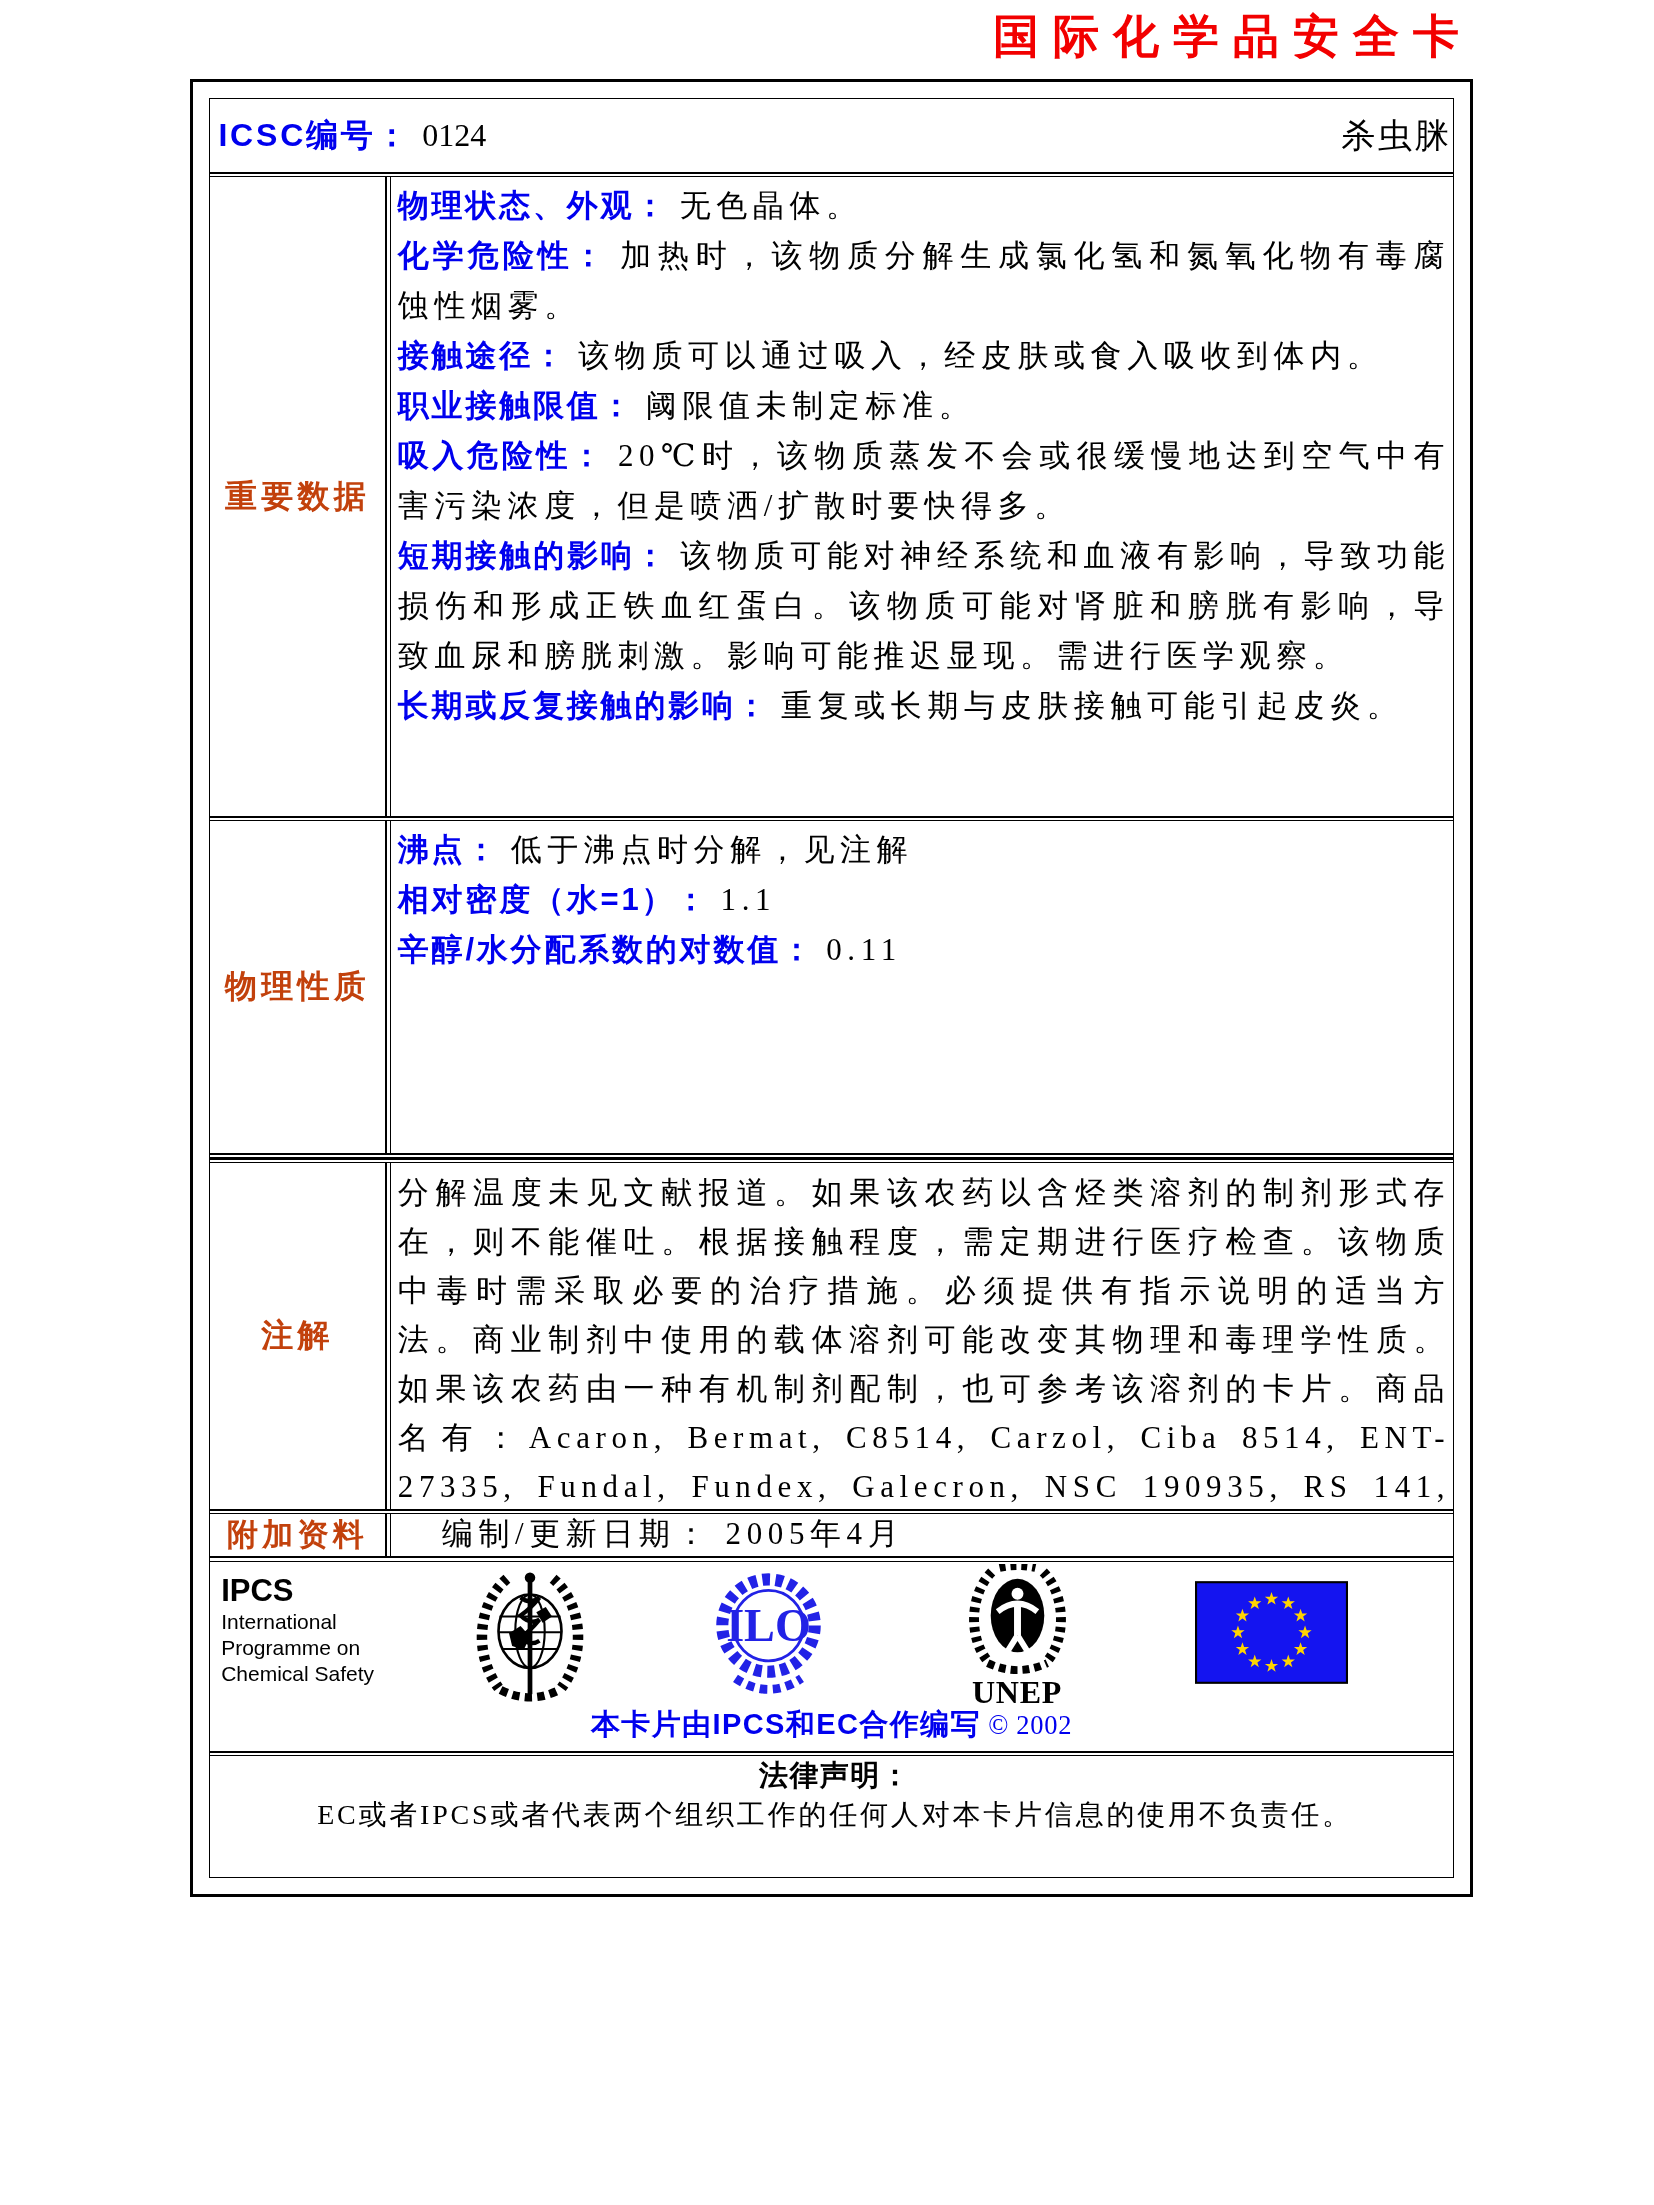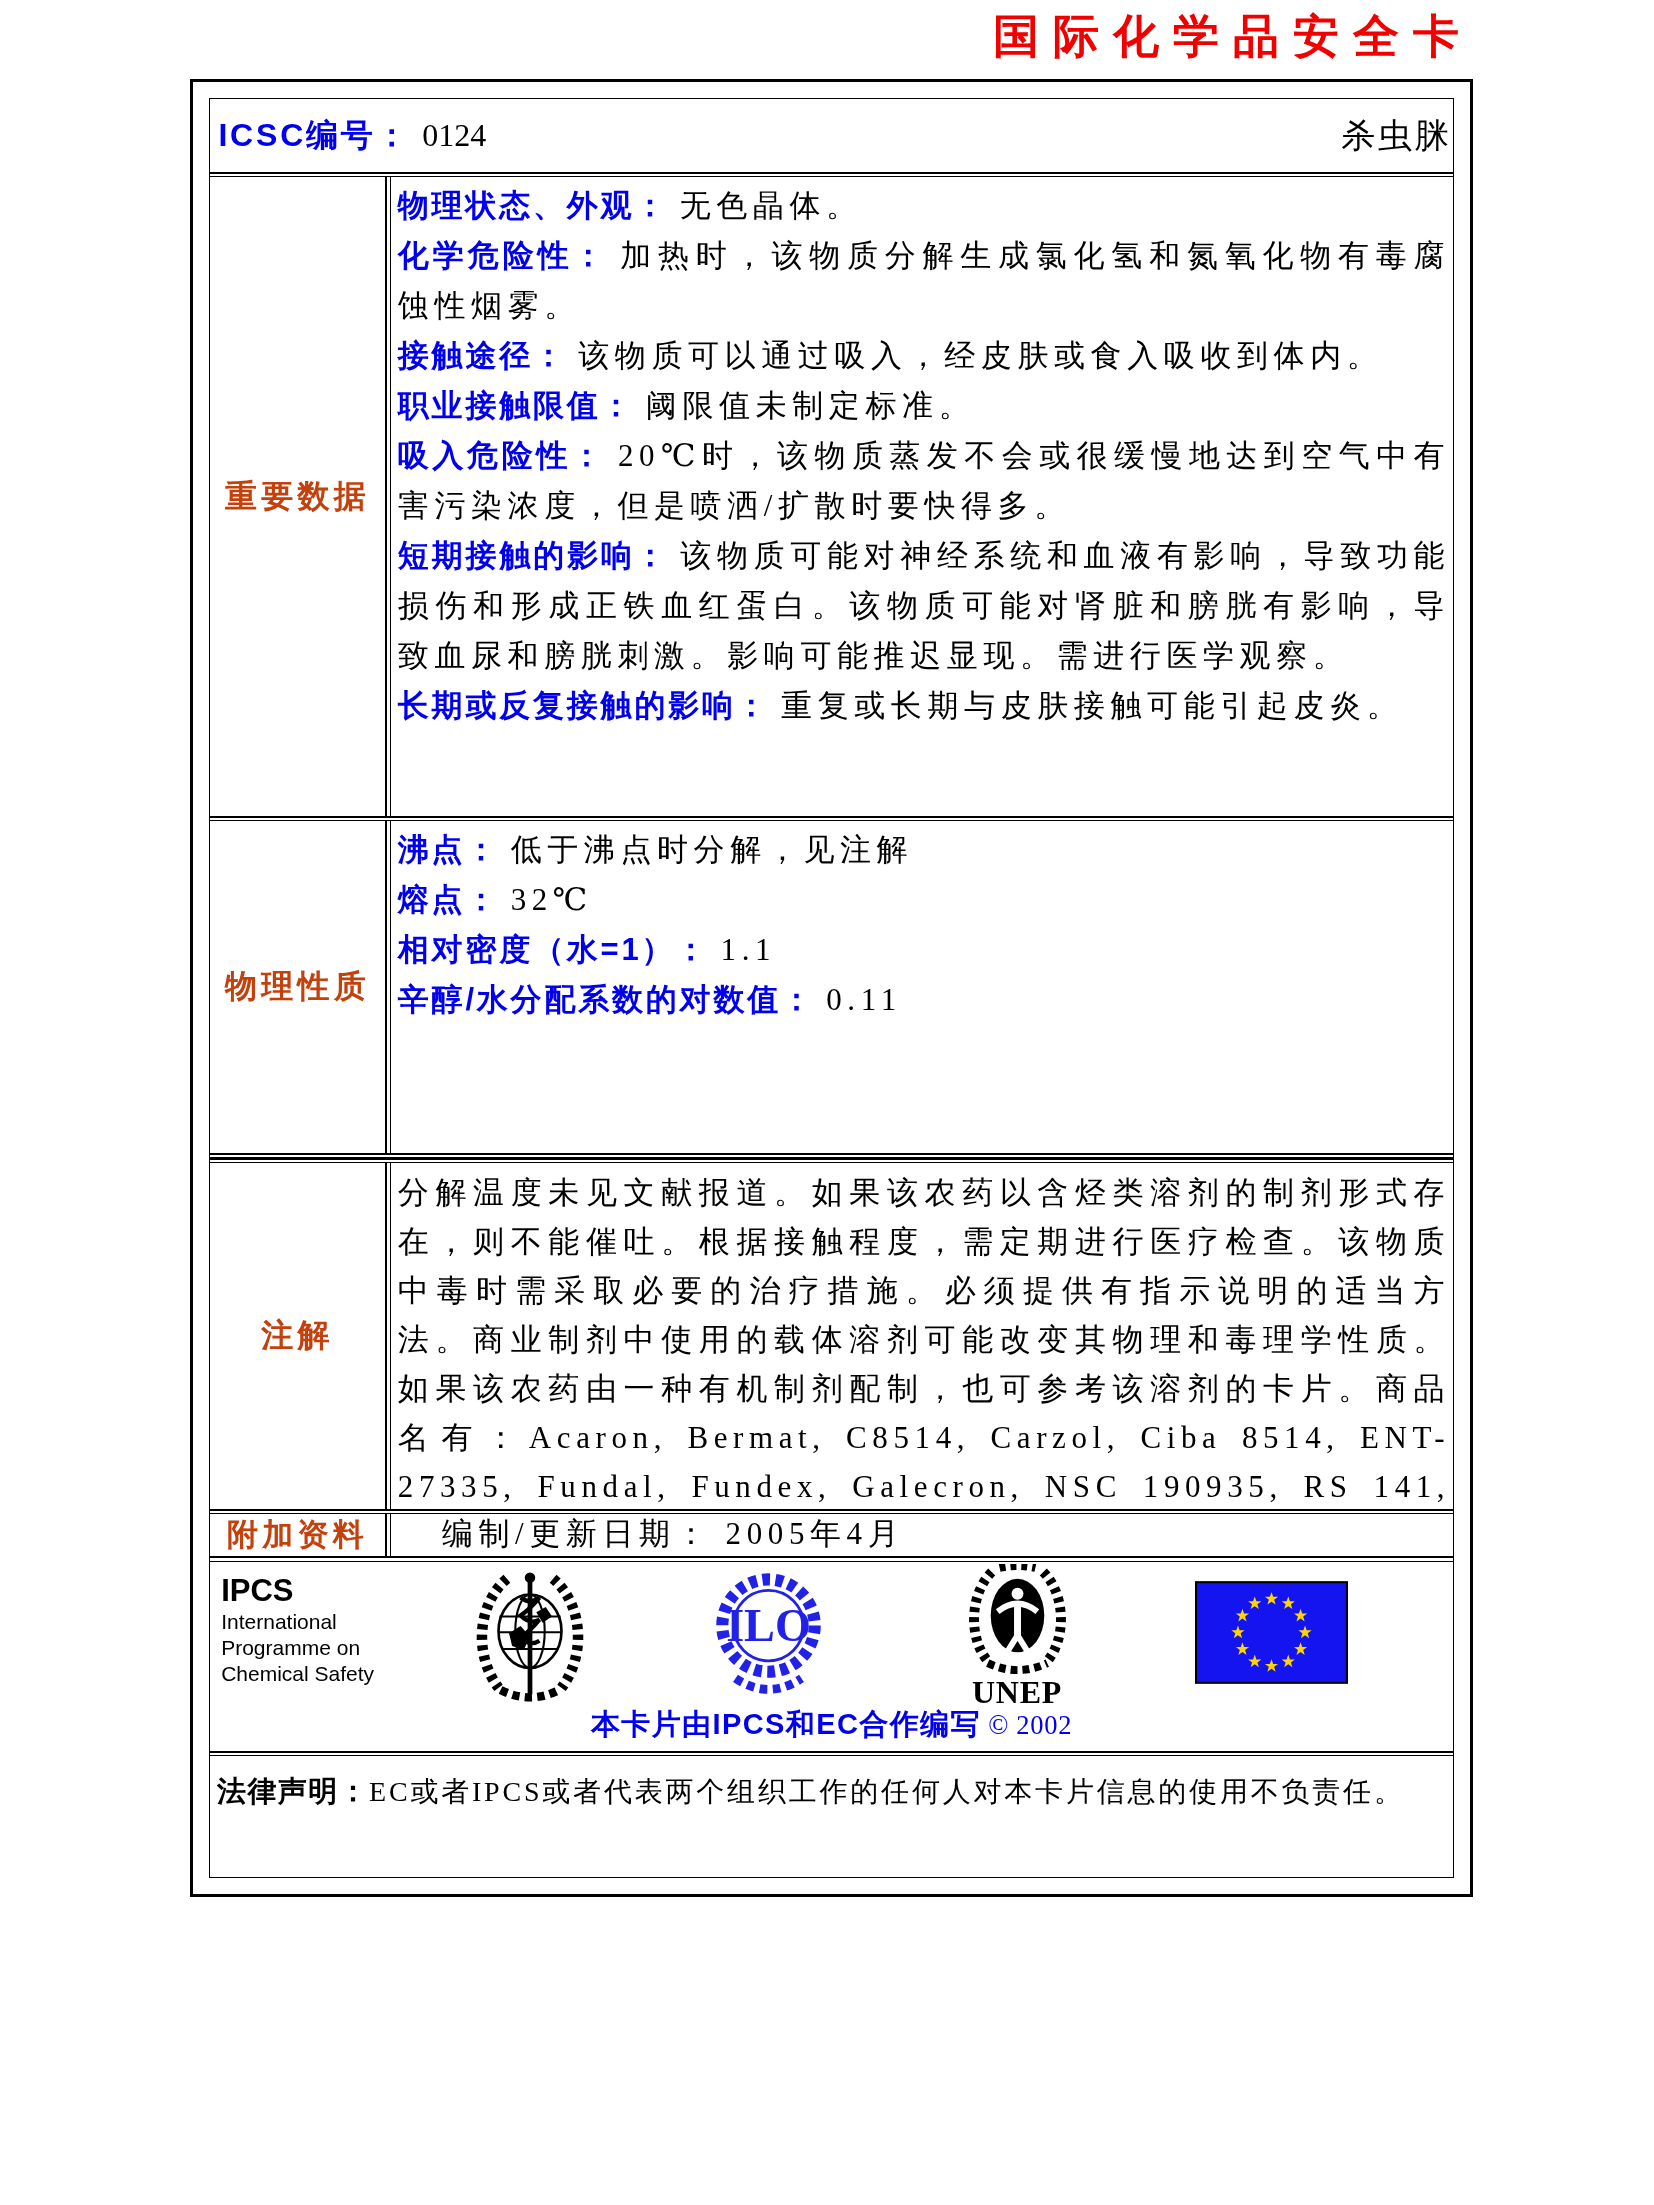--- a/index.html
+++ b/index.html
@@ -58,21 +58,21 @@
   .unep-block{left:744px;top:2.8px;text-align:center;width:126px;}
   .unep-word{font-size:32px;font-weight:bold;letter-spacing:0.7px;line-height:32px;margin-top:-5.6px;}
   .eu-flag{left:985px;top:19.6px;}
   .footer-caption{position:absolute;left:0;bottom:5.6px;width:100%;text-align:center;
     font-size:29px;color:#0000ee;}
   .footer-caption .cap-main{font-family:"Liberation Sans","DejaVu Sans",sans-serif;
     font-weight:bold;letter-spacing:1.4px;}
   .footer-caption .cap-copy{font-size:26.5px;letter-spacing:0.7px;}
 
   
-  .r-legal{height:72px;display:flex;align-items:center;padding-left:7px;box-sizing:border-box;}
+  .r-legal{height:72px;display:flex;align-items:center;padding-left:7px;box-sizing:border-box;flex-direction:column;}
   .legal-label{font-family:"Liberation Sans","DejaVu Sans",sans-serif;font-weight:bold;
     font-size:29px;letter-spacing:1.4px;}
   .legal-label::after{content:" ";}
   .legal-text{font-size:28px;letter-spacing:2.8px;}
 
   .para{margin:0;}
 </style>
 </head>
 <body>
 
@@ -107,21 +107,20 @@
   </div>
 
   <div class="hsep"></div>
 
   <div class="row r-physical">
     <div class="label-cell">物理性质</div>
     <div class="vsep"></div>
     <div class="content-cell">
       <div class="body-text">
         <p class="para"><span class="blue-label">沸点：</span><span>低于沸点时分解，见注解</span></p>
-        <p class="para"><span class="blue-label">熔点：</span><span>32℃</span></p>
         <p class="para"><span class="blue-label">相对密度（水=1）：</span><span>1.1</span></p>
         <p class="para"><span class="blue-label">辛醇/水分配系数的对数值：</span><span>0.11</span></p>
       </div>
     </div>
   </div>
 
   <div class="hsep"></div>
 
 
   <div class="hsep"></div>

